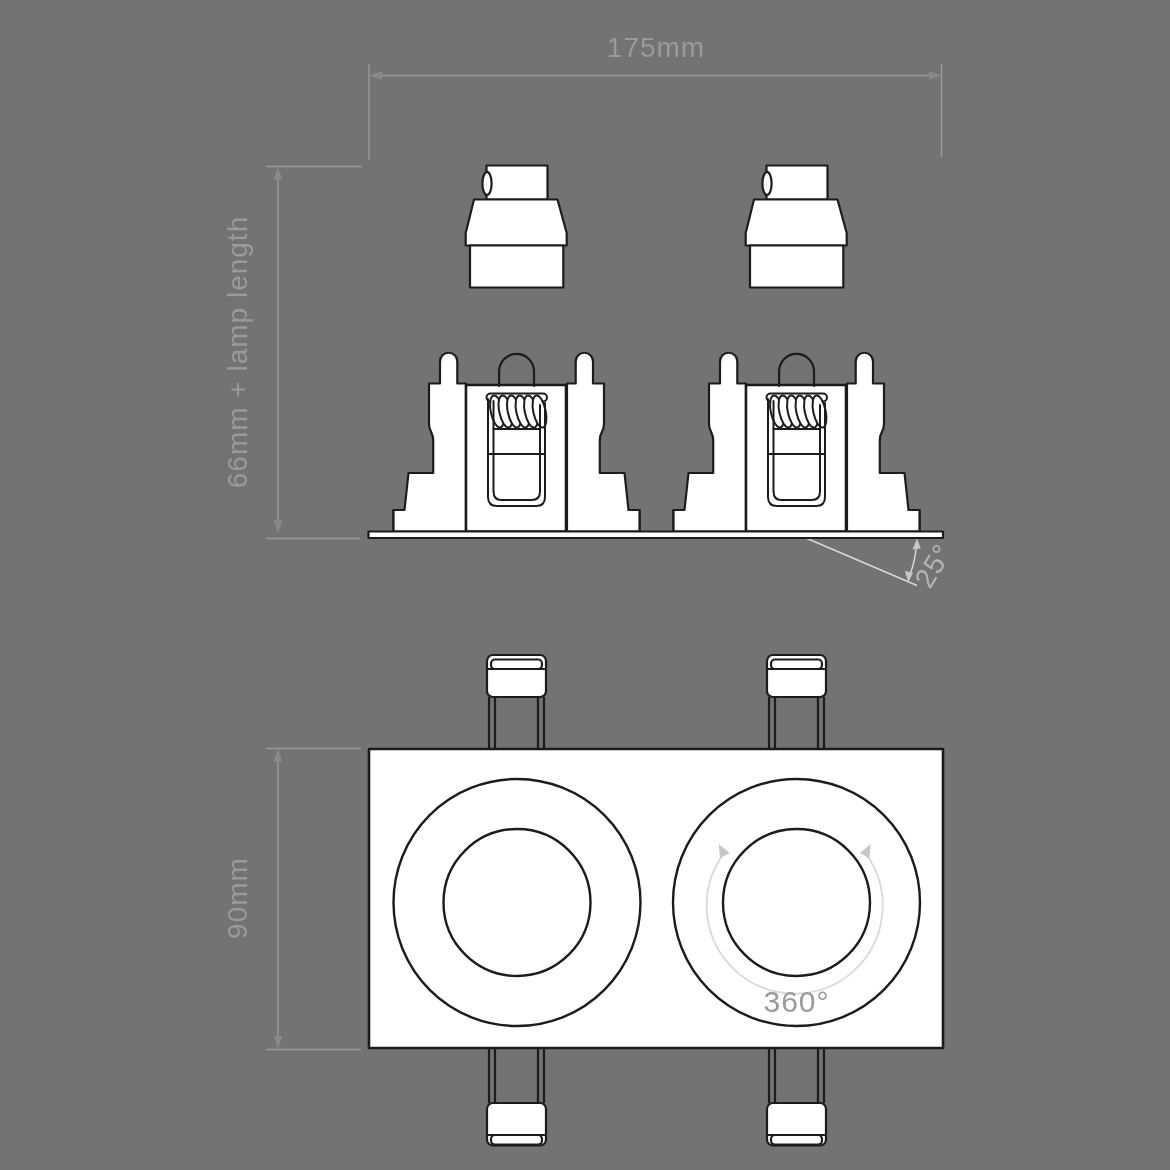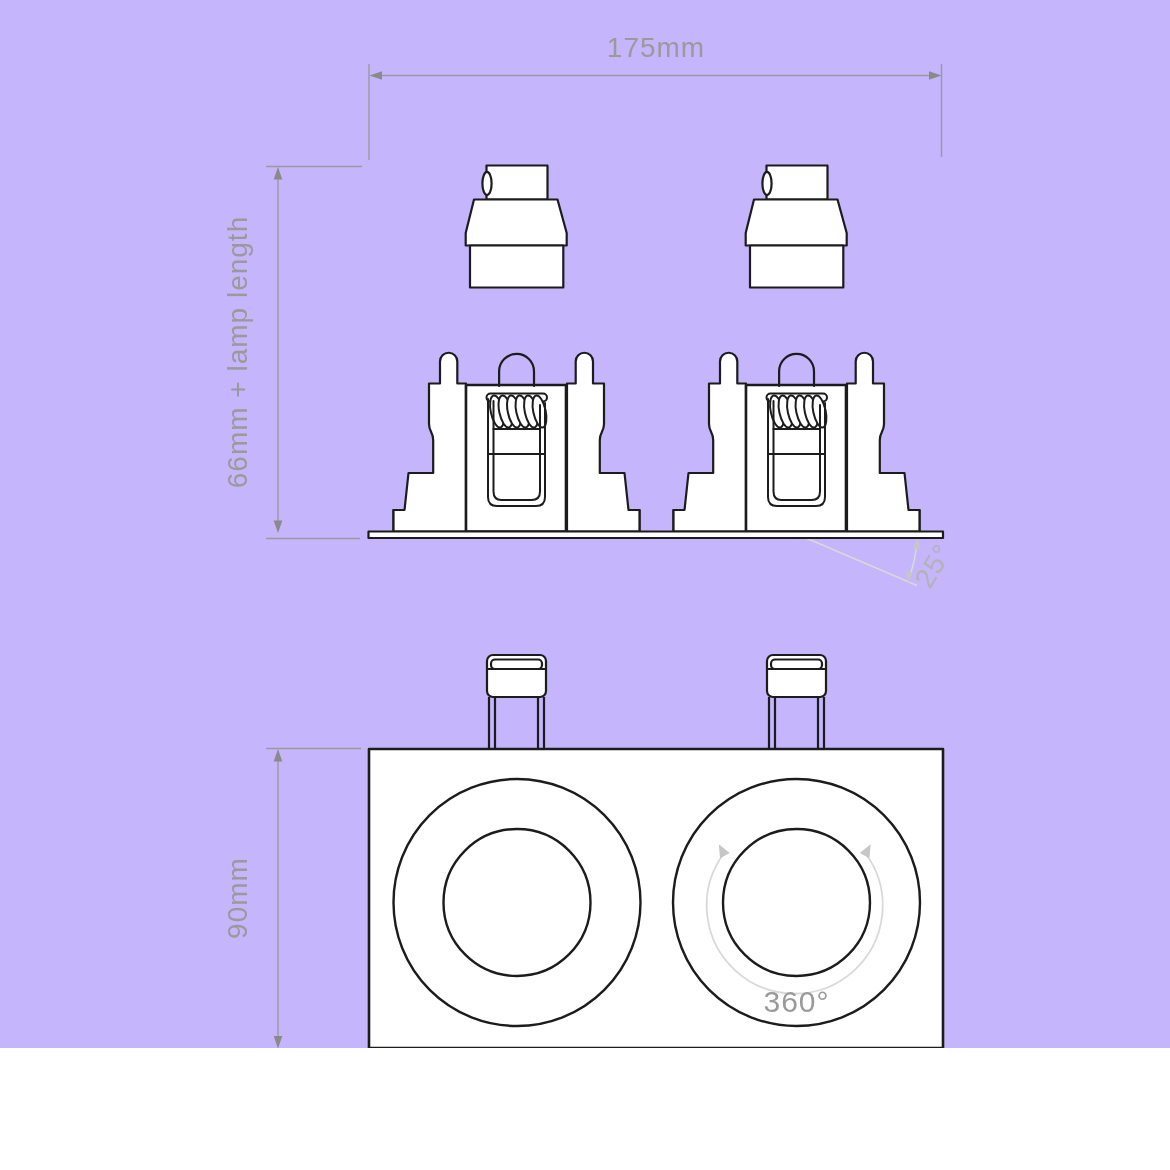--- a/index.html
+++ b/index.html
@@ -1,16 +1,16 @@
 <!DOCTYPE html>
 <html><head>
 <meta charset="utf-8">
 <style>
   html,body{margin:0;padding:0;background:#fff;}
-  .stage{width:1170px;height:1048px;position:relative;background:#c4b5fd;overflow:hidden;}
+  .stage{width:1170px;height:1170px;position:relative;background:#737373;overflow:hidden;}
   text{font-family:"Liberation Sans", sans-serif;letter-spacing:1px;}
   .dimtext{font-size:28px;}
   .rottext{font-size:30px;}
 </style>
 </head>
 <body>
 
 <div class="stage">
 <svg width="1170" height="1170" viewBox="0 0 1170 1170">
 

